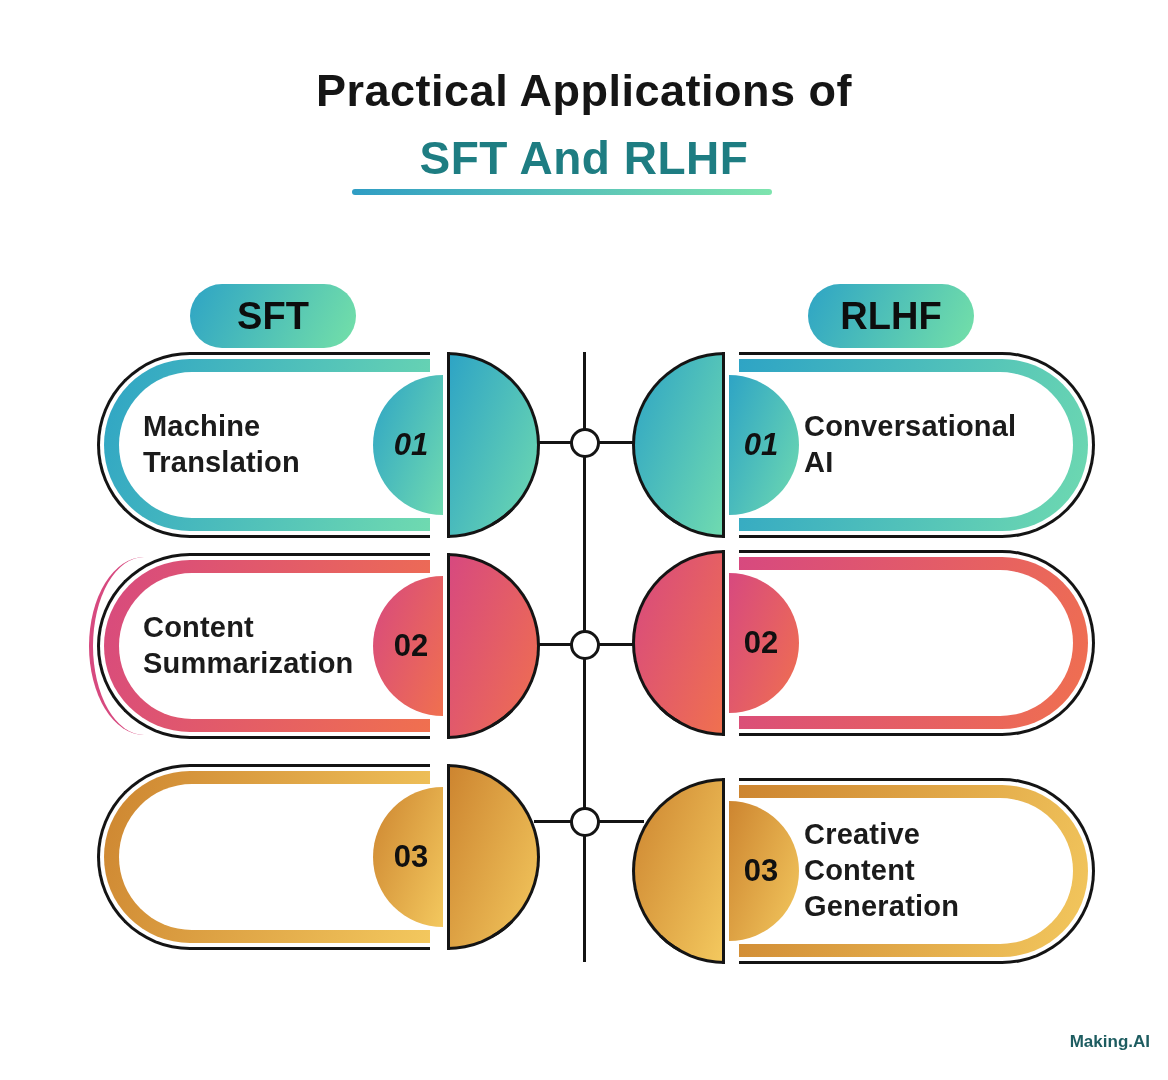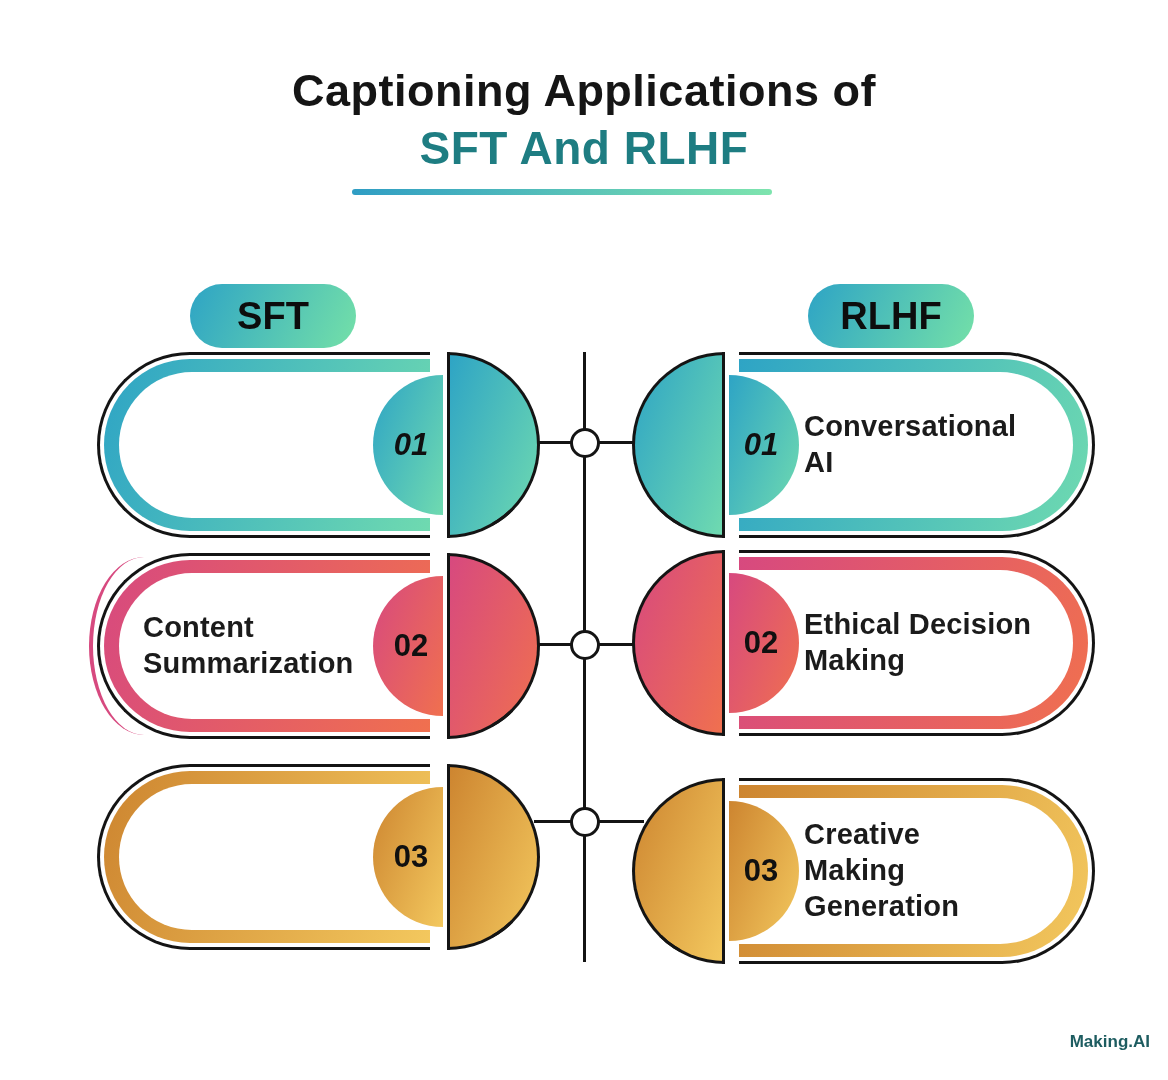--- a/index.html
+++ b/index.html
@@ -3,21 +3,21 @@
 <meta charset="utf-8">
 <style>
   html,body{margin:0;padding:0;background:#fff;}
   #canvas{
     position:relative;width:1168px;height:1080px;background:#ffffff;overflow:hidden;
     font-family:"Liberation Sans", sans-serif;
   }
   
   .title-block{position:absolute;left:0;top:64px;width:1168px;text-align:center;}
   .title-line1{font-size:45px;font-weight:800;color:#151515;letter-spacing:.5px;line-height:1.2;}
-  .title-line2{font-size:46px;font-weight:800;color:#1e7d82;letter-spacing:.5px;line-height:1.15;margin-top:4px;}
+  .title-line2{font-size:46px;font-weight:800;color:#1e7d82;letter-spacing:.5px;line-height:1.15;margin-top:14px;}
   .title-underline{
     position:absolute;left:352px;top:189px;width:420px;height:6px;border-radius:3px;
     background:linear-gradient(to right,#2f9dc4,#7ee4ae);
   }
   
   .badge{
     position:absolute;top:256px;width:166px;height:64px;border-radius:32px;
     background:linear-gradient(115deg,#2ea4c5,#74e0a8);
     display:flex;align-items:center;justify-content:center;
     font-size:38px;font-weight:800;color:#0d0d0d;margin-top:28px;
@@ -79,21 +79,21 @@
   }
   
   .credit{position:absolute;right:18px;top:1032px;font-size:17px;font-weight:600;color:#1d5c60;}
 </style>
 </head>
 <body>
 
 <div id="canvas">
 
   <div class="title-block">
-    <div class="title-line1">Captioning Applications of</div>
+    <div class="title-line1">Practical Applications of</div>
     <div class="title-line2">SFT And RLHF</div>
   </div>
   <div class="title-underline"></div>
 
   <div class="badge" id="sft-badge">SFT</div>
   <div class="badge" id="rlhf-badge">RLHF</div>
 
   <div class="center-vline"></div>
   <div class="stub" style="left:534px;top:441px;width:110px;"></div>
   <div class="stub" style="left:534px;top:643px;width:110px;"></div>
@@ -103,20 +103,21 @@
   <div class="node-circle" style="left:570px;top:807px;"></div>
 
   <div class="item item-left theme-teal" style="left:97px;top:352px;">
     <div class="pill">
         <div class="band">
           <div class="inner"></div>
         </div>
       </div>
     <div class="numhalf">01</div>
     <div class="bighalf"></div>
+    <div class="label">Machine Translation</div>
   </div>
 
   <div class="item item-left theme-pink" style="left:97px;top:553px;">
     <div class="sketch-arc"></div>
     <div class="pill">
         <div class="band">
           <div class="inner"></div>
         </div>
       </div>
     <div class="numhalf">02</div>
@@ -146,29 +147,28 @@
   </div>
 
   <div class="item item-right theme-pink" style="left:632px;top:550px;">
     <div class="pill">
         <div class="band">
           <div class="inner"></div>
         </div>
       </div>
     <div class="bighalf"></div>
     <div class="numhalf">02</div>
-    <div class="label">Ethical Decision Making</div>
   </div>
 
   <div class="item item-right theme-gold row3" style="left:632px;top:778px;">
     <div class="pill">
         <div class="band">
           <div class="inner"></div>
         </div>
       </div>
     <div class="bighalf"></div>
     <div class="numhalf">03</div>
-    <div class="label">Creative Making Generation</div>
+    <div class="label">Creative Content Generation</div>
   </div>
 
   <div class="credit">Making.AI</div>
 
 </div>
 
 </body></html>

